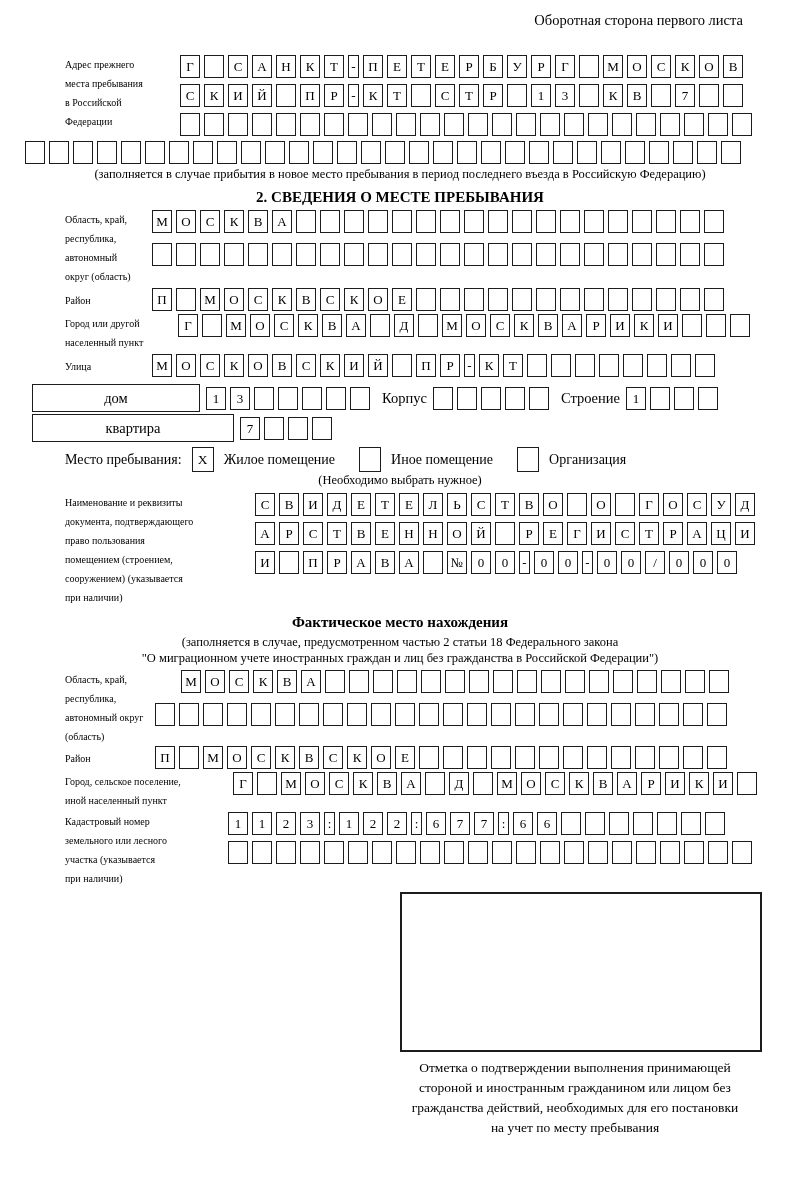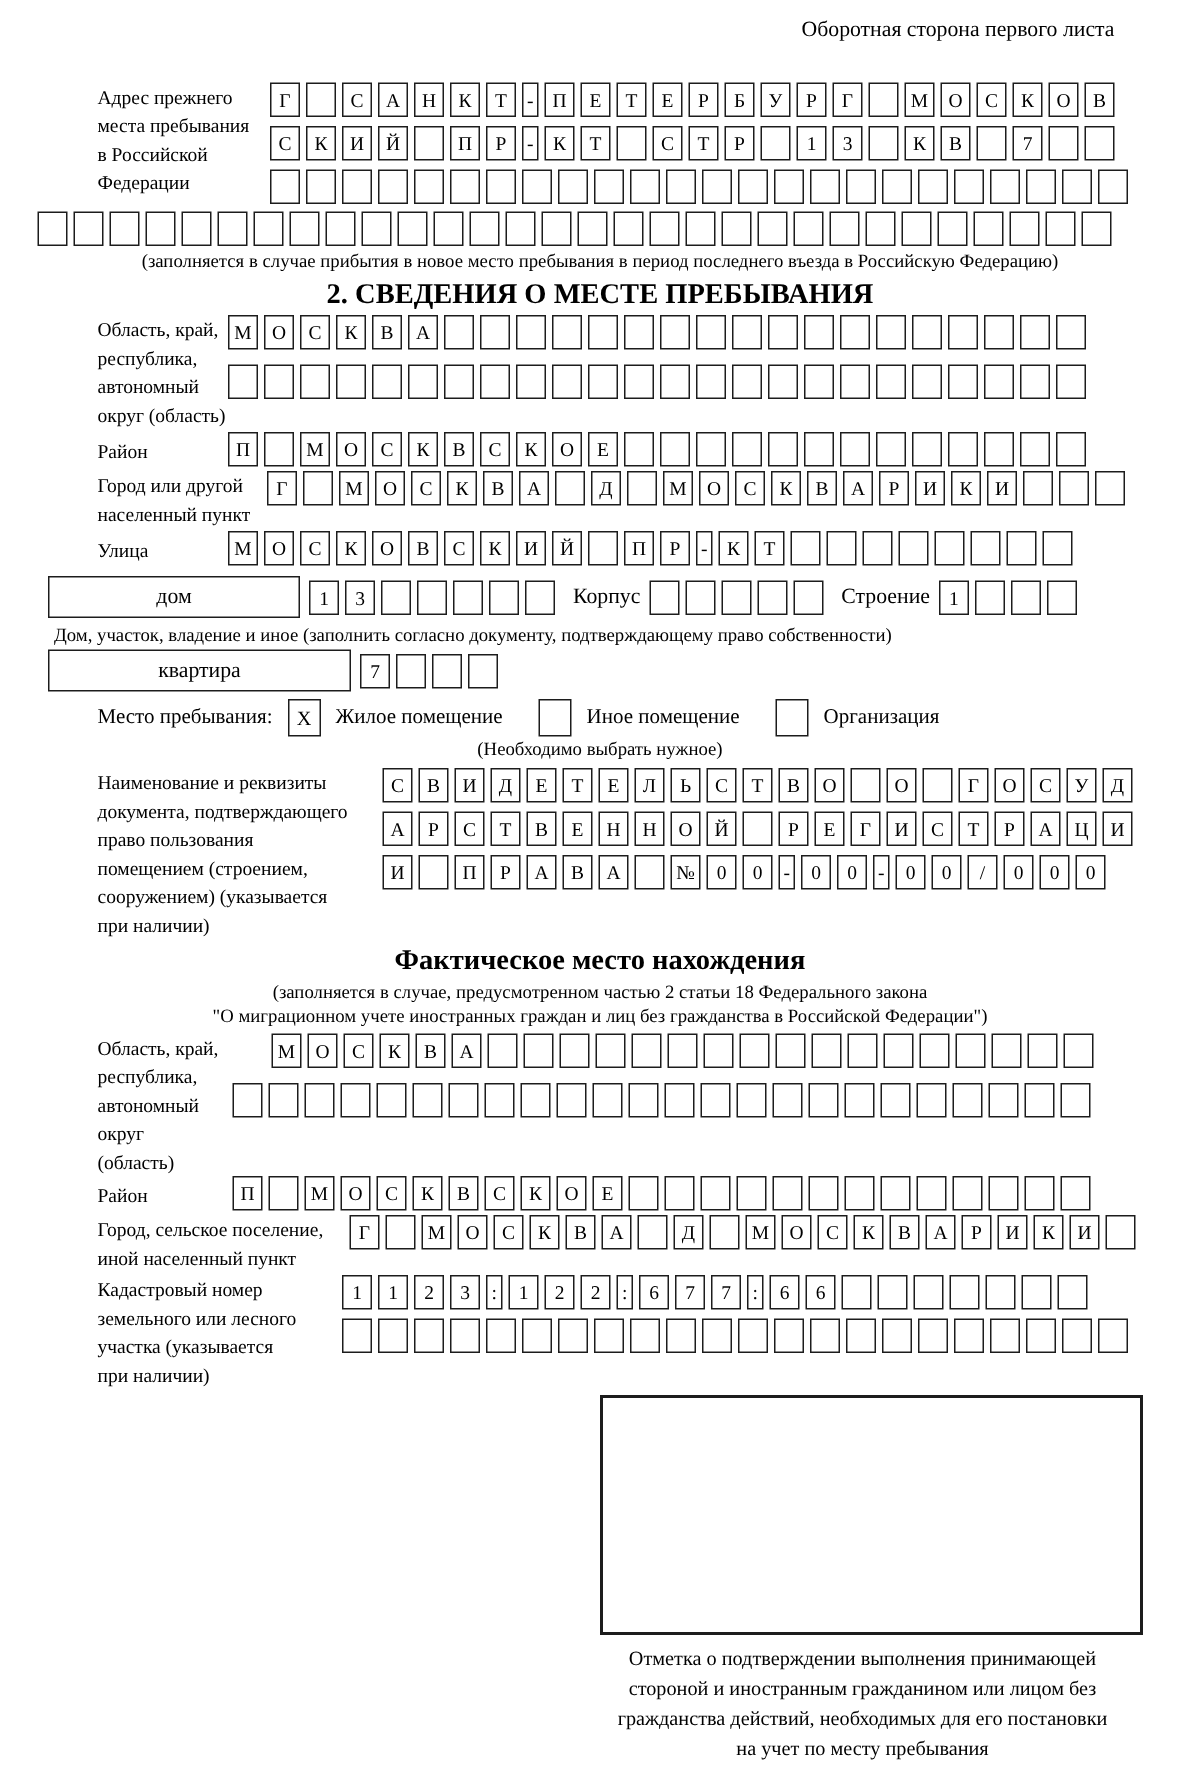--- a/index.html
+++ b/index.html
@@ -28,30 +28,30 @@
   .field { display:grid; align-items:start; }
   .f-prev  { grid-template-columns:155px 1fr; }
   .f-std   { grid-template-columns:127px 1fr; }
   .f-city2 { grid-template-columns:153px 1fr; }
   .f-doc   { grid-template-columns:230px 1fr; }
   .f-areg  { grid-template-columns:130px 1fr; }
   .f-acity { grid-template-columns:208px 1fr; }
   .f-cad   { grid-template-columns:203px 1fr; }
 
   .label {
-    padding-left:40px; font-size:13px; line-height:19px;
+    padding-left:40px; font-size:10px; line-height:19px;
     white-space:pre-line;
   }
   .label.pt { padding-top:3px; }
 
   .note { font-size:12.5px; line-height:16px; }
   .center { text-align:center; }
   .indent { margin-left:11px; }
 
-  .title { text-align:center; font-weight:bold; font-size:19px; line-height:18px; }
+  .title { text-align:center; font-weight:bold; font-size:15px; line-height:18px; }
 
   .mt2{margin-top:2px;} .mt3{margin-top:3px;} .mt4{margin-top:4px;}
   .mt5{margin-top:5px;} .mt6{margin-top:6px;} .mt7{margin-top:7px;}
   .mt26{margin-top:26px;}
 
   .indent26 { margin-left:26px; }
 
   
   .house-row { display:flex; align-items:center; margin-left:7px; }
   .wide-box {
@@ -385,21 +385,20 @@
         <span class="cell"></span>
       </div>
     <div class="inline-label">Строение</div>
     <div class="cells">
         <span class="cell">1</span>
         <span class="cell"></span>
         <span class="cell"></span>
         <span class="cell"></span>
       </div>
   </div>
-  <div class="note indent mt3">Дом, участок, владение и иное (заполнить согласно документу, подтверждающему право собственности)</div>
 
   <div class="house-row mt2">
     <div class="wide-box kv-box">квартира</div>
     <div class="cells">
         <span class="cell">7</span>
         <span class="cell"></span>
         <span class="cell"></span>
         <span class="cell"></span>
       </div>
   </div>

